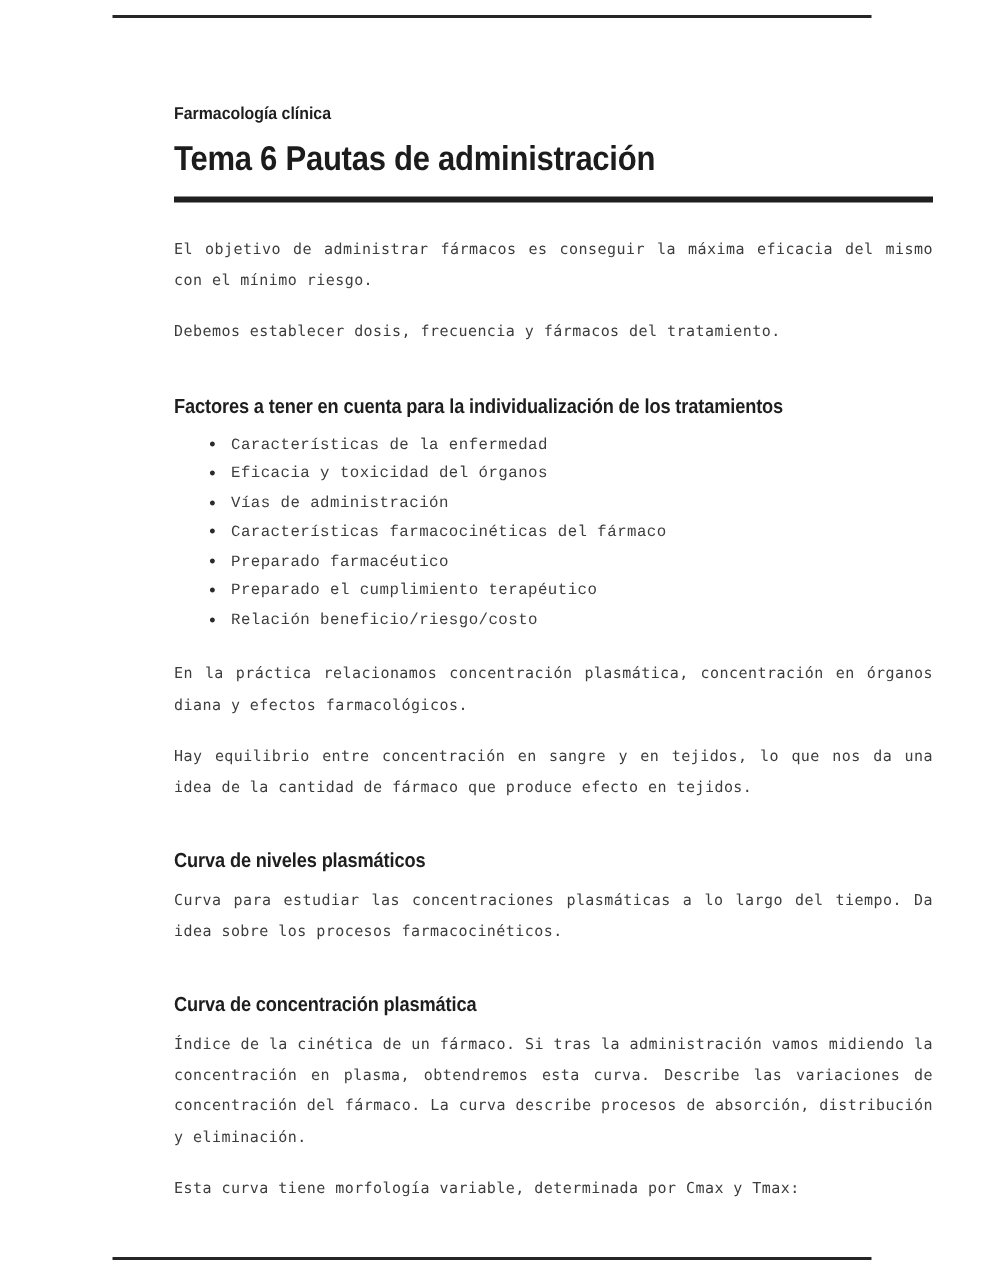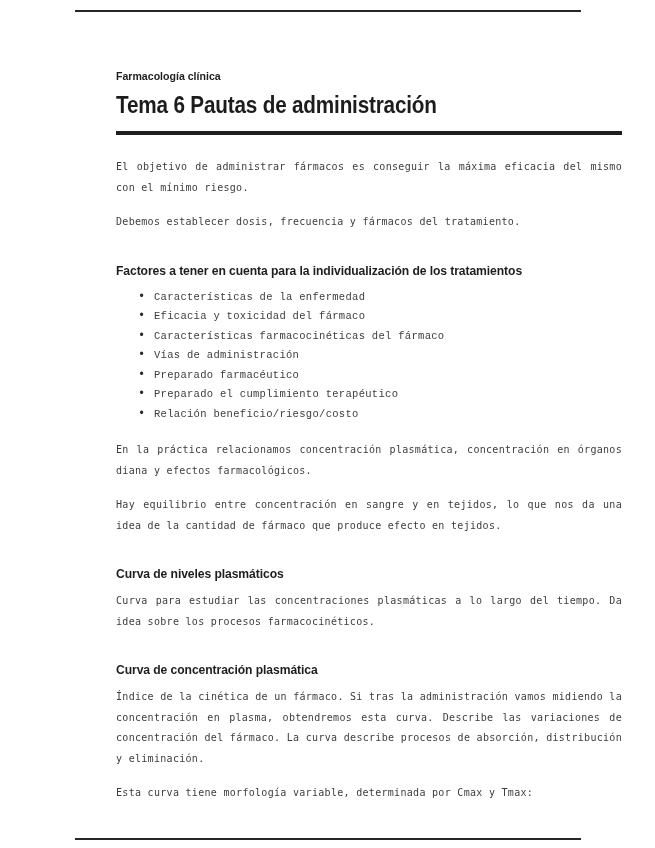--- a/index.html
+++ b/index.html
@@ -124,23 +124,23 @@
     <div class="rule-thick"></div>
 
     <p class="body first">El objetivo de administrar fármacos es conseguir la máxima eficacia del mismo con el mínimo riesgo.</p>
 
     <p class="body">Debemos establecer dosis, frecuencia y fármacos del tratamiento.</p>
 
     <h2 class="section">Factores a tener en cuenta para la individualización de los tratamientos</h2>
 
     <ul class="bullets">
       <li>Características de la enfermedad</li>
-      <li>Eficacia y toxicidad del fármaco</li>
+      <li>Eficacia y toxicidad del órganos</li>
+      <li>Vías de administración</li>
       <li>Características farmacocinéticas del fármaco</li>
-      <li>Vías de administración</li>
       <li>Preparado farmacéutico</li>
       <li>Preparado el cumplimiento terapéutico</li>
       <li>Relación beneficio/riesgo/costo</li>
     </ul>
 
     <p class="body">En la práctica relacionamos concentración plasmática, concentración en órganos diana y efectos farmacológicos.</p>
 
     <p class="body">Hay equilibrio entre concentración en sangre y en tejidos, lo que nos da una idea de la cantidad de fármaco que produce efecto en tejidos.</p>
 
     <h2 class="section">Curva de niveles plasmáticos</h2>

